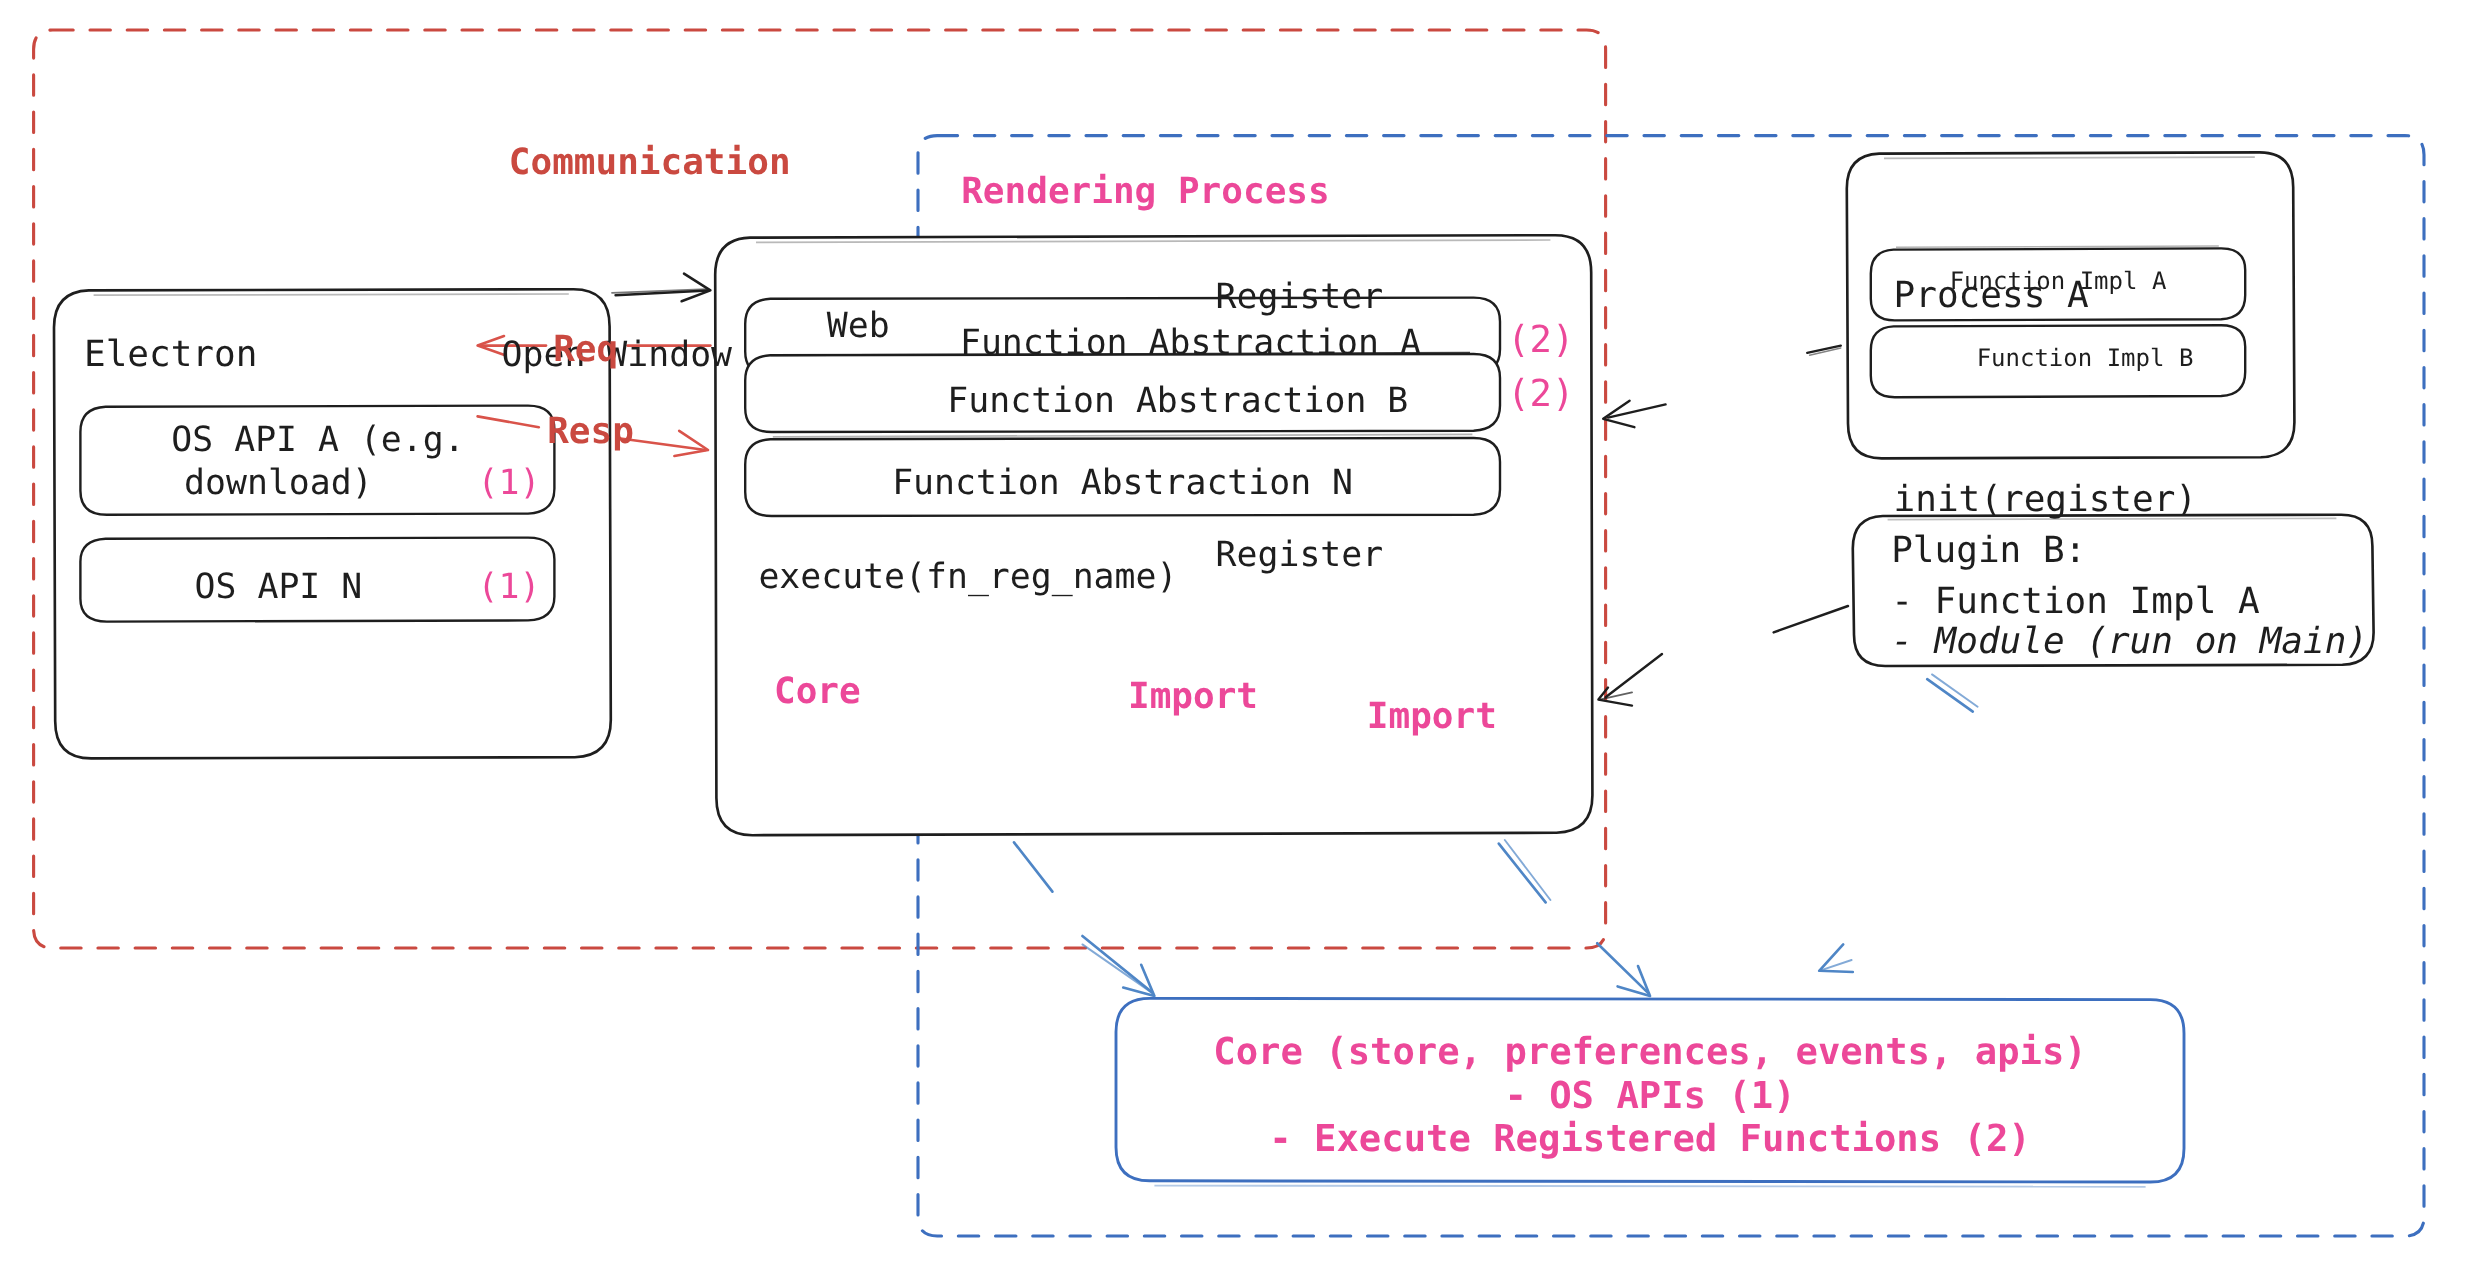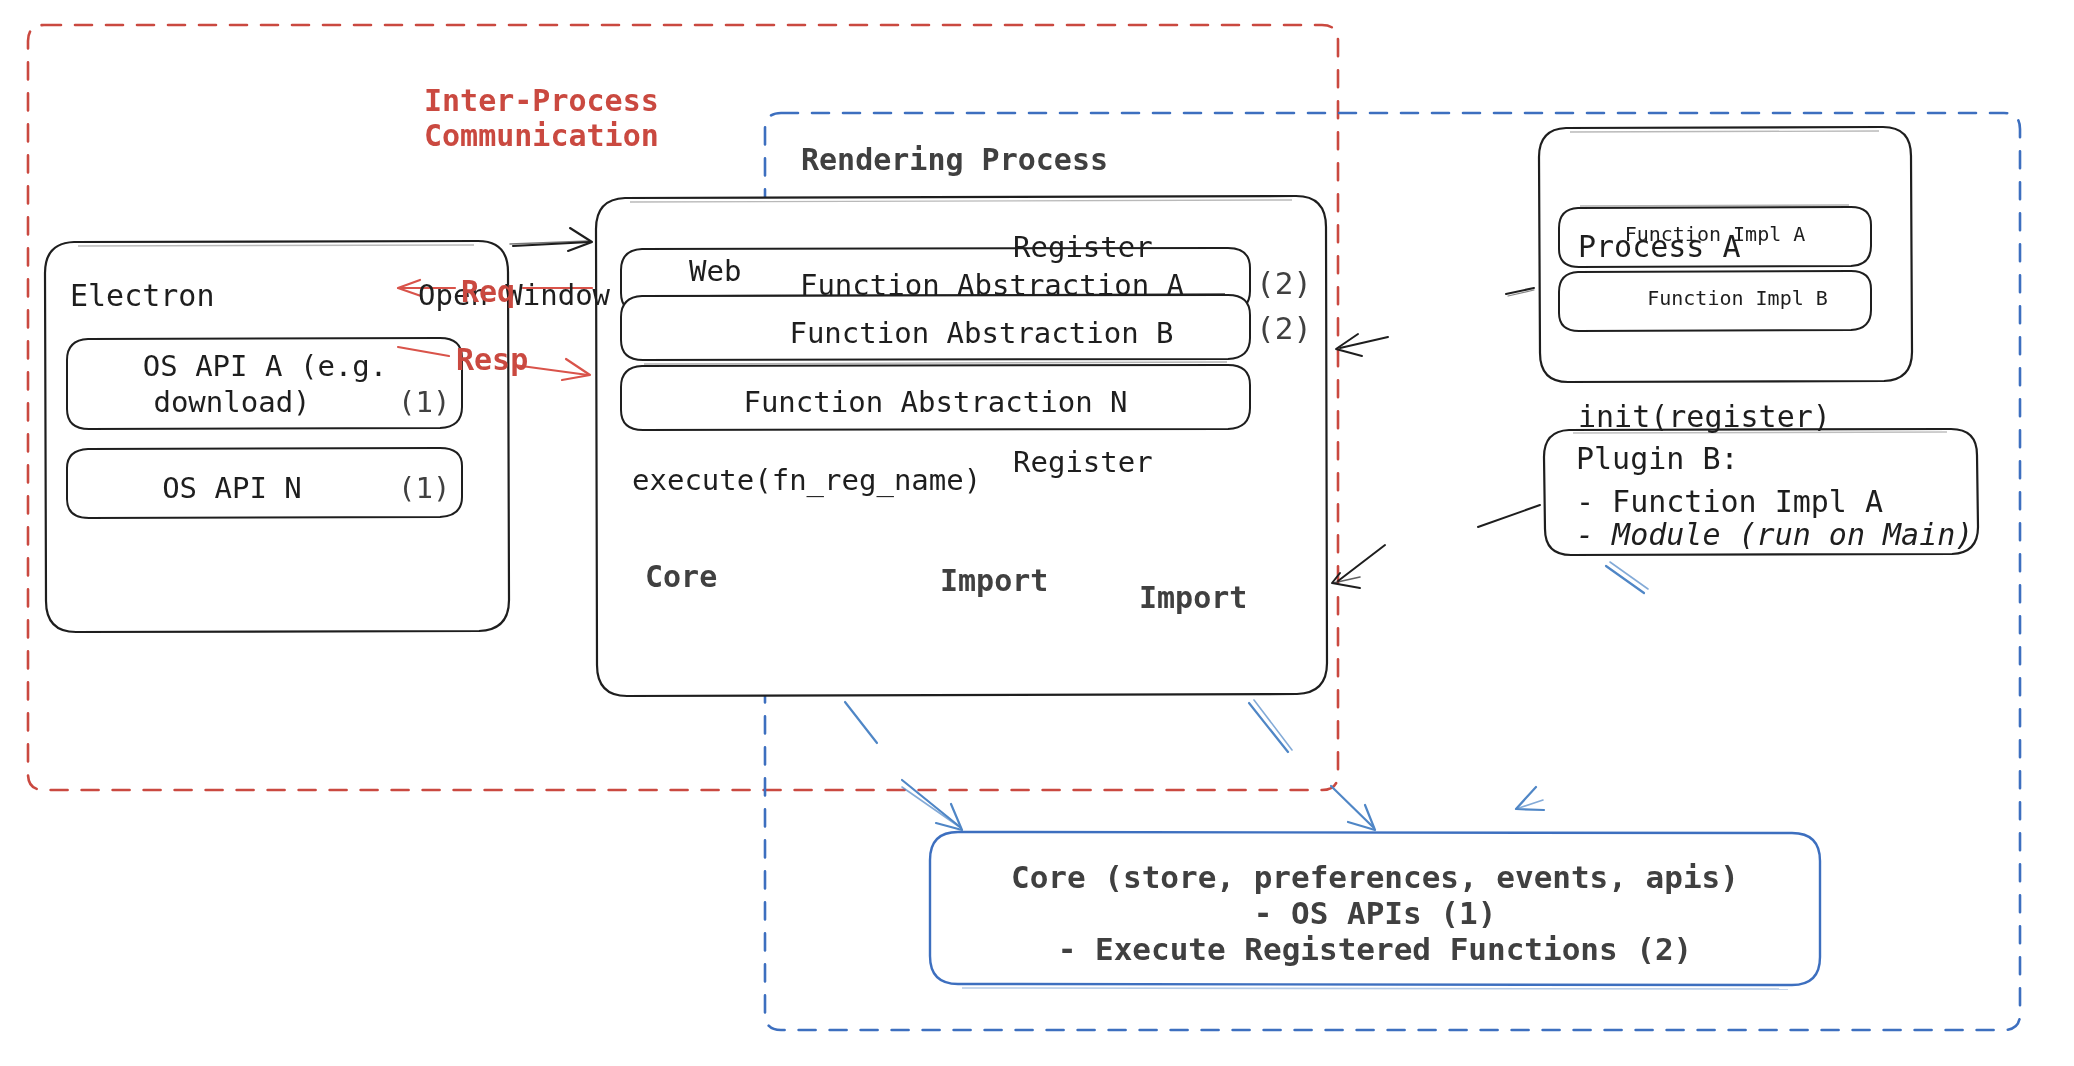--- a/index.html
+++ b/index.html
@@ -23,21 +23,21 @@
     pointer-events: none;
   }
   .lbl {
     position: absolute;
     font-family: "DejaVu Sans Mono", "Liberation Mono", monospace;
     white-space: pre;
     color: #1e1e1e;
     line-height: 1.28;
   }
   .red { color: #ca4940; }
-  .blue { color: #404040; }
+  .blue { color: #ec4899; }
   .ctr { text-align: center; }
   .t28 { font-size: 20px; }
   .t29 { font-size: 29px; }
   .t30 { font-size: 30px; }
   .t31 { font-size: 31px; }
   .bold { font-weight: bold; }
 </style>
 </head>
 <body>
 
@@ -163,21 +163,20 @@
 
     <g>
       <path d="M1606,566 L1644,593" fill="none" stroke="#4f86c6" stroke-width="2.2" stroke-linecap="round"></path>
       <path d="M1610,562 L1648,589" fill="none" stroke="#4f86c6" stroke-width="1.6" stroke-linecap="round" opacity="0.7"></path>
       <path d="M1577,694 L1522,807" fill="none" stroke="#4f86c6" stroke-width="0" stroke-linecap="round"></path>
       <path d="M1536,787 L1516,809 L1544,810" fill="none" stroke="#4f86c6" stroke-width="2.2" stroke-linecap="round" stroke-linejoin="round"></path>
       <path d="M1516,809 L1543,800" fill="none" stroke="#4f86c6" stroke-width="1.6" stroke-linecap="round" opacity="0.7"></path>
     </g>
   </svg>
 
-  <div class="lbl red t30 bold" style="left:424px; top:82px;">Inter-Process</div>
   <div class="lbl red t30 bold" style="left:424px; top:117px;">Communication</div>
 
   <div class="lbl blue t30 bold" style="left:801px; top:141px;">Rendering Process</div>
 
   <div class="lbl t30" style="left:70px; top:277px;">Electron</div>
   <div class="lbl t29 ctr" style="left:67px; top:348px; width:396px;">OS API A (e.g.</div>
   <div class="lbl t29 ctr" style="left:67px; top:384px; width:330px;">download)</div>
   <div class="lbl blue t29" style="left:398px; top:384px;">(1)</div>
   <div class="lbl t29 ctr" style="left:67px; top:470px; width:330px;">OS API N</div>
   <div class="lbl blue t29" style="left:398px; top:470px;">(1)</div>

